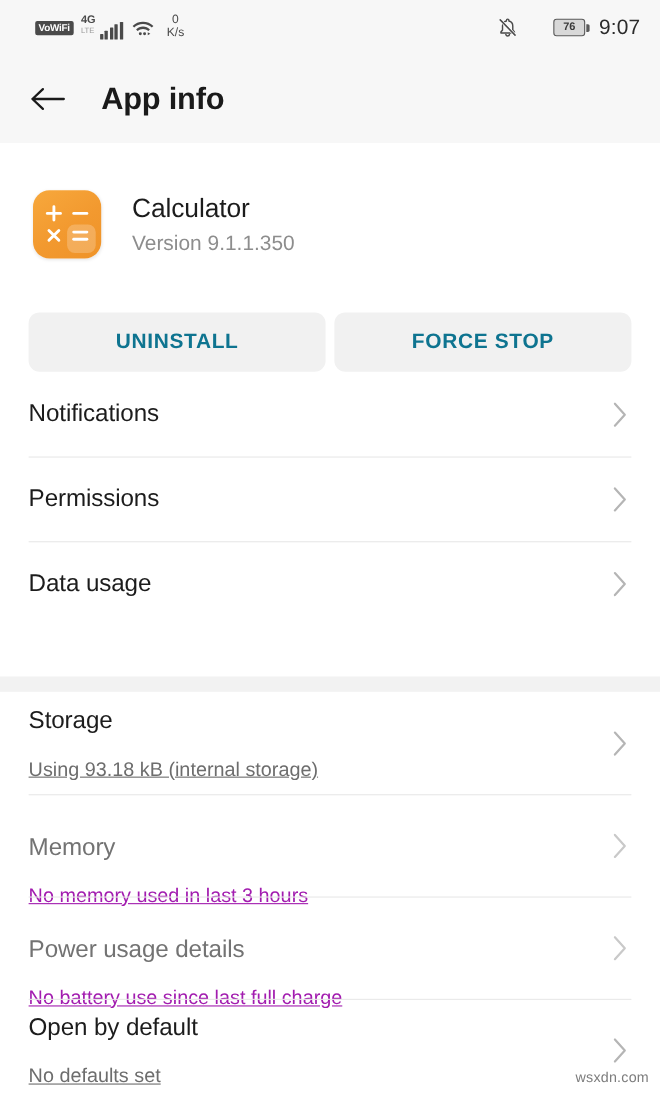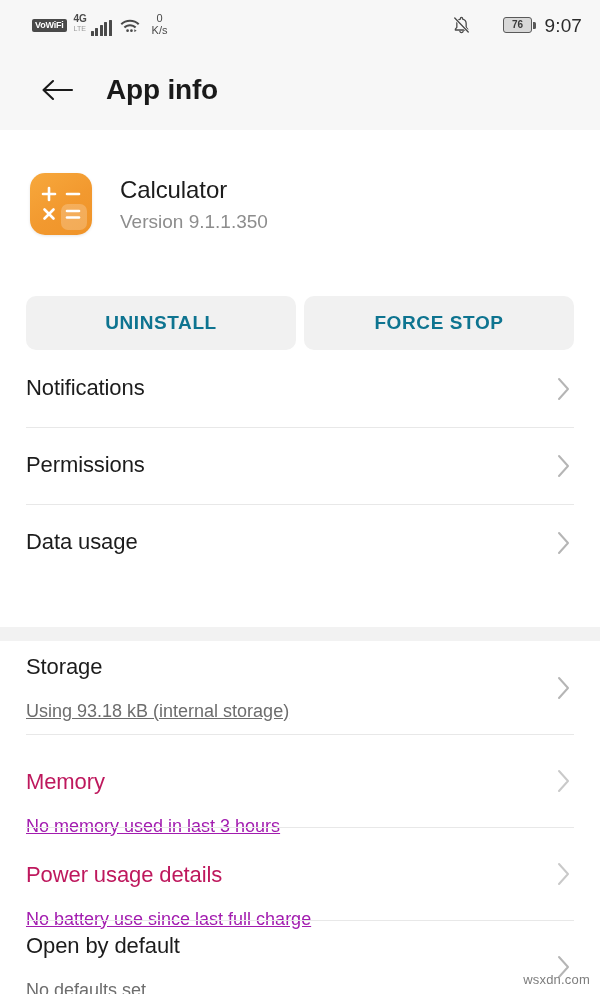--- a/index.html
+++ b/index.html
@@ -148,21 +148,21 @@
     color: #2b2b2b;
     line-height: 1;
     letter-spacing: 0.1px;
   }
 
   
   .title-bar {
     height: 80px;
     display: flex;
     align-items: center;
-    padding-left: 36px;
+    padding-left: 22px;
   }
   .back-btn {
     width: 42px;
     height: 42px;
     display: flex;
     align-items: center;
     justify-content: center;
     cursor: pointer;
   }
   .back-icon { width: 34px; height: 26px; display:block; }
@@ -218,21 +218,21 @@
     color: #8d8d8d;
     margin-top: 6px;
     line-height: 1.2;
   }
 
   
   .actions {
     display: flex;
     gap: 8px;
     padding: 0 26px;
-    margin-top: 48px;
+    margin-top: 36px;
     justify-content: center;
   }
   .action-btn {
     flex: 1;
     height: 54px;
     background: #f1f1f1;
     border: none;
     border-radius: 10px;
     color: #0e7490;
     font-size: 19px;
@@ -277,21 +277,21 @@
     line-height: 1.3;
     letter-spacing: -0.1px;
   }
   .row-sub {
     font-size: 18px;
     color: #6d6d6d;
     margin-top: 18px;
     line-height: 1.25;
     text-decoration: underline;
   }
-  .row.disabled .row-title { color: #be185d; margin-top: 44px; }
+  .row.disabled .row-title { color: #737373; margin-top: 44px; }
   .row.disabled .row-sub { color: #a21caf; }
 
   .chevron { width: 13px; height: 24px; display:block; margin-right: 4px; flex-shrink:0; }
 
   
   .watermark {
     position: absolute;
     right: 10px;
     bottom: 7px;
     font-size: 13px;

